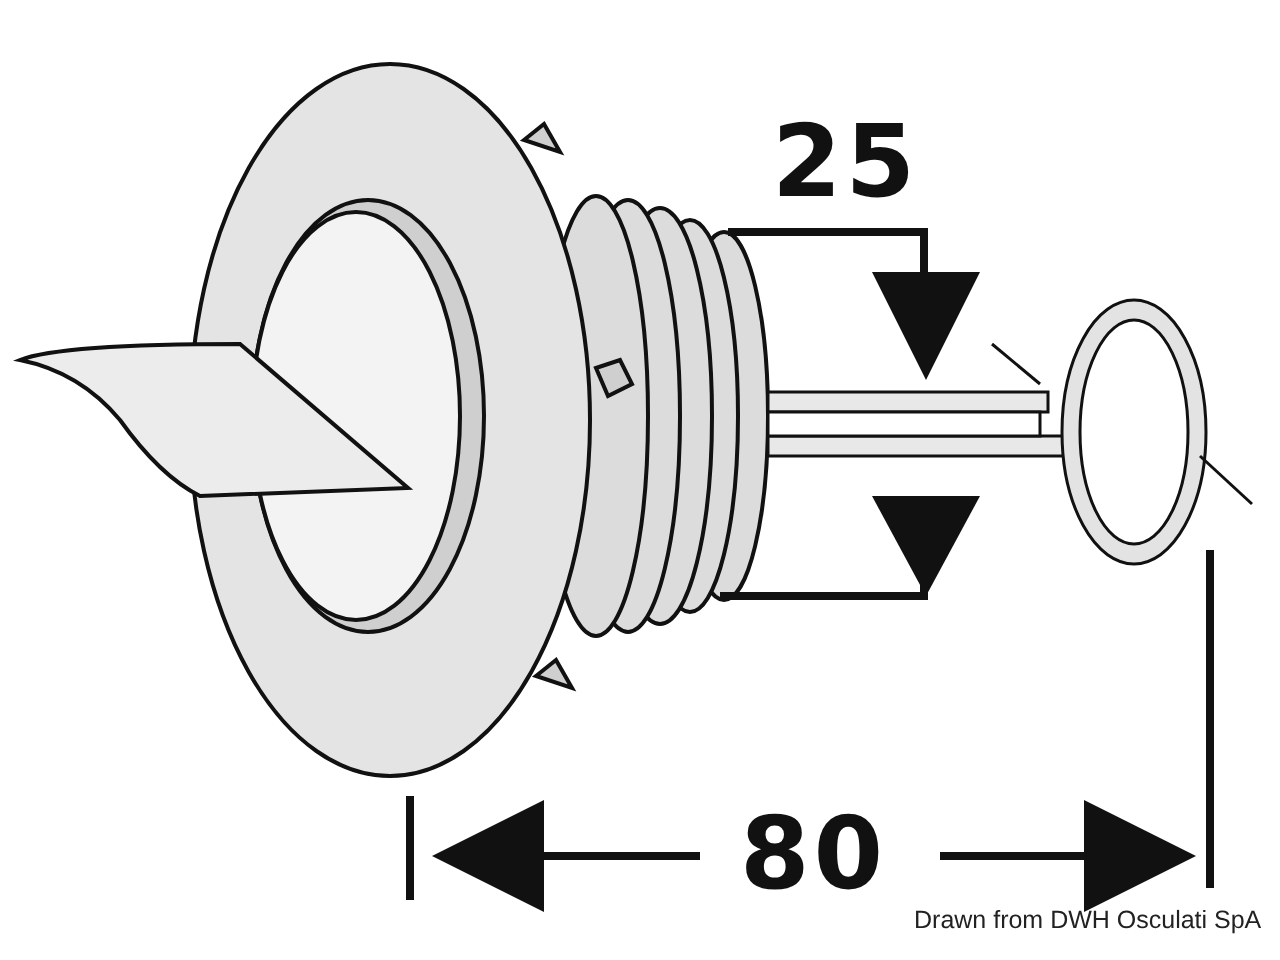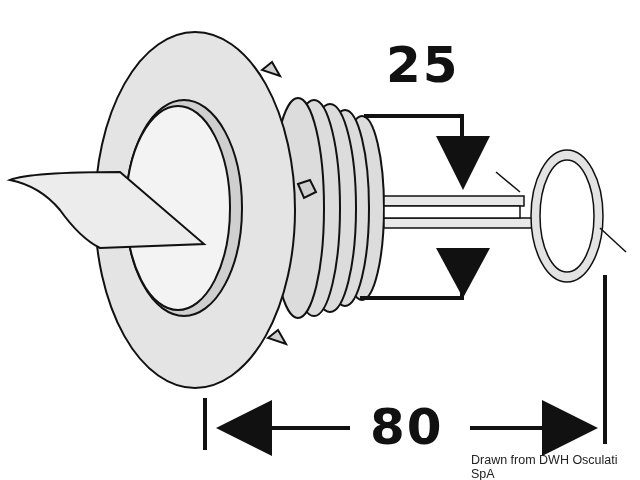--- a/index.html
+++ b/index.html
@@ -1,21 +1,21 @@
 <!DOCTYPE html>
 <html><head>
 <meta charset="utf-8">
 <style>
   html, body { margin: 0; padding: 0; background: #ffffff; }
   body { width: 640px; height: 480px; position: relative; overflow: hidden; font-family: "DejaVu Sans", sans-serif; }
   #drawing { position: absolute; left: 0; top: 0; width: 640px; height: 480px; }
   .dim-label { position: absolute; font-family: "DejaVu Sans", sans-serif; font-weight: bold; color: #111; letter-spacing: 2px; line-height: 1; }
-  #dim-25 { left: 386px; top: 40px; font-size: 50px; }
+  #dim-25 { left: 386px; top: 56px; font-size: 50px; }
   #dim-60 { left: 370px; top: 402px; font-size: 50px; }
-  #credit { position: absolute; left: 471px; top: 453px; font-size: 12.5px; color: #222; font-family: "Liberation Sans", sans-serif; }
+  #credit { position: absolute; left: 457px; top: 453px; font-size: 12.5px; color: #222; font-family: "Liberation Sans", sans-serif; }
 </style>
 </head>
 <body>
 
 <svg id="drawing" viewBox="0 0 640 480" xmlns="http://www.w3.org/2000/svg">
 
   <g stroke="#111" stroke-width="2" fill="#dcdcdc">
     <ellipse cx="362" cy="208" rx="22" ry="92"></ellipse>
     <ellipse cx="345" cy="208" rx="24" ry="98"></ellipse>
     <ellipse cx="330" cy="208" rx="26" ry="104"></ellipse>

